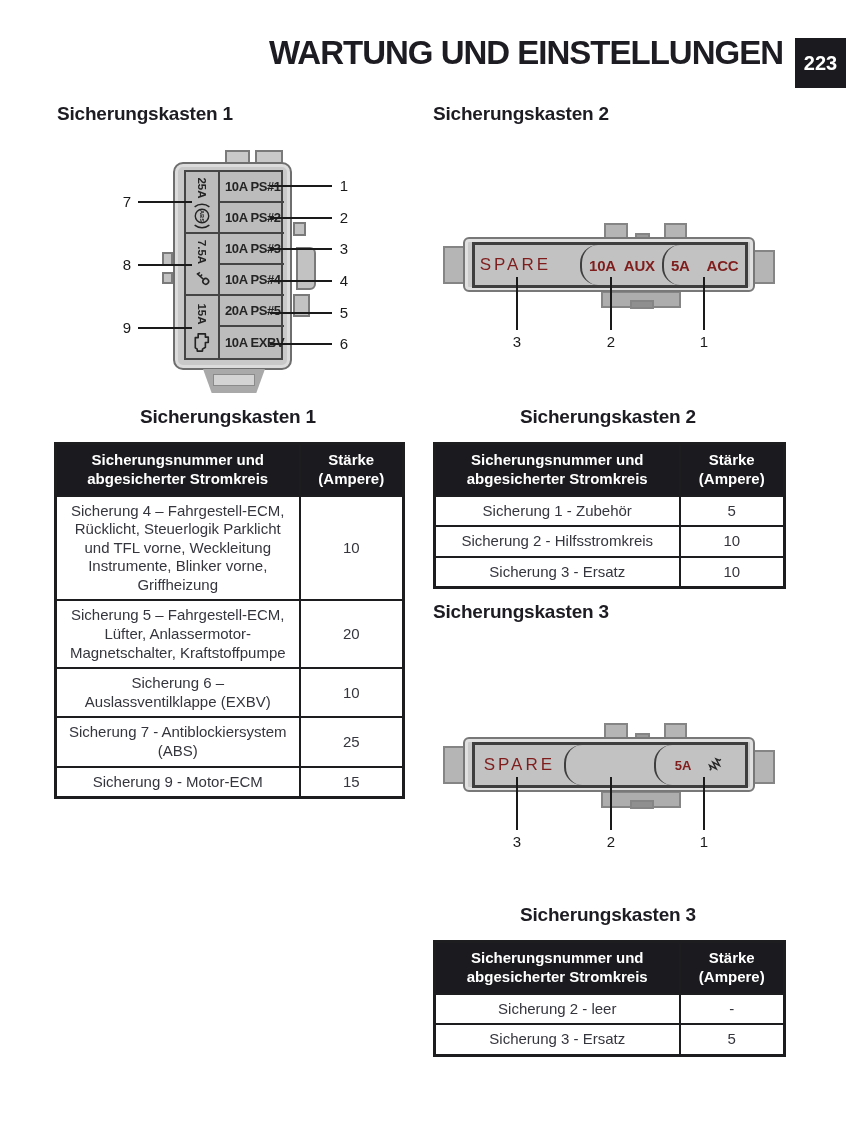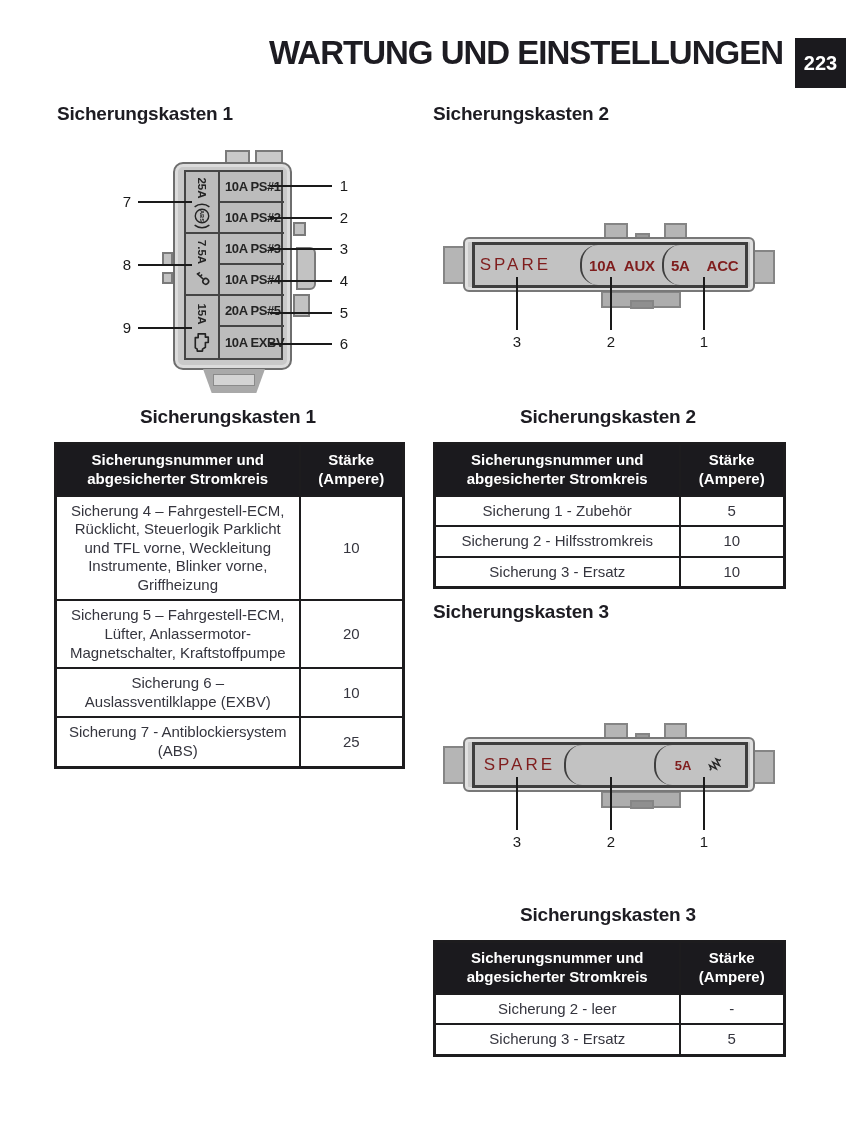--- a/index.html
+++ b/index.html
@@ -245,20 +245,24 @@
           <td>20</td>
         </tr>
       <tr>
           <td>Sicherung 6 – Auslassventilklappe (EXBV)</td>
           <td>10</td>
         </tr>
       <tr>
           <td>Sicherung 7 - Antiblockiersystem (ABS)</td>
           <td>25</td>
         </tr>
+      <tr>
+          <td>Sicherung 9 - Motor-ECM</td>
+          <td>15</td>
+        </tr>
     </tbody>
   </table>
 
   <div class="cap" style="left:433px;width:350px;top:406px;">Sicherungskasten 2</div>
   <table class="tbl" style="left:433px;top:442px;width:350px;">
     <thead>
       <tr>
         <th class="w1b">Sicherungsnummer und abgesicherter Stromkreis</th>
         <th class="w2b">Stärke (Ampere)</th>
       </tr>

